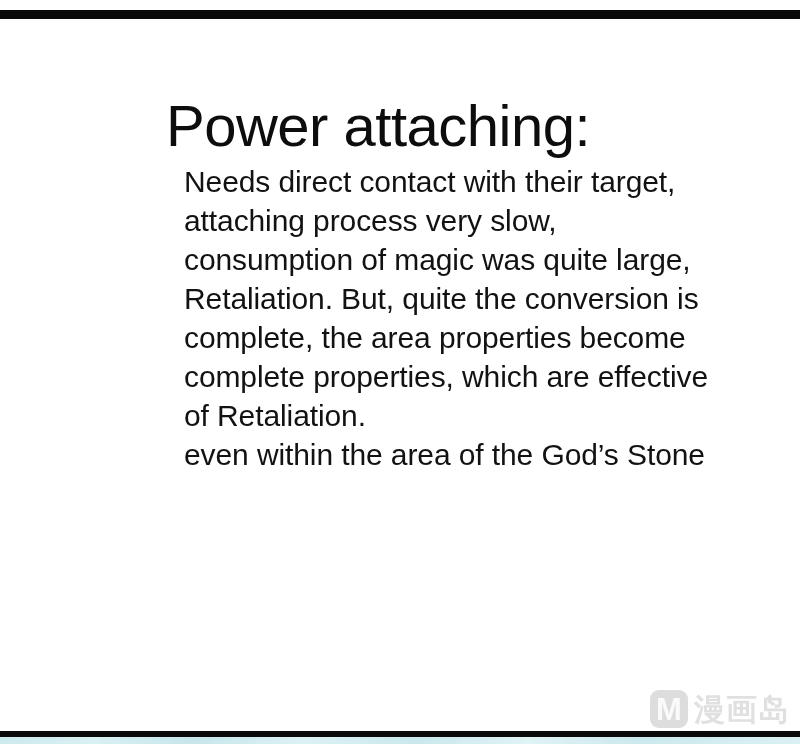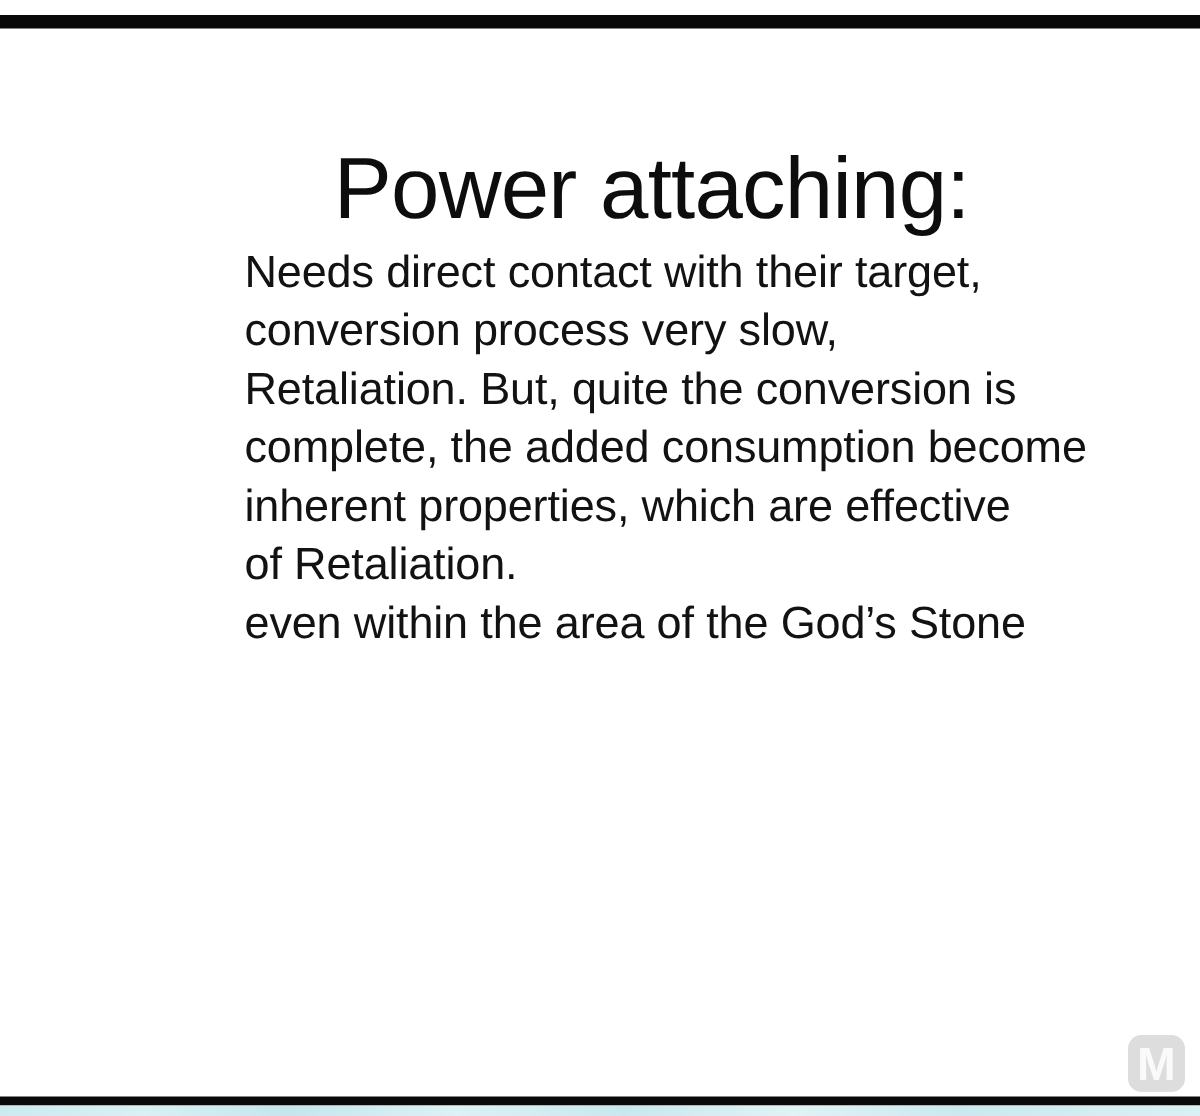--- a/index.html
+++ b/index.html
@@ -63,36 +63,36 @@
 
   .title {
     font-family: "Liberation Sans", sans-serif;
     font-size: 58px;
     font-weight: 400;
     line-height: 68px;
     color: #0d0d0d;
     letter-spacing: -0.5px;
     margin: 0 0 2px 3px;
     white-space: nowrap;
-    text-align: center;
   }
 
   .body-lines {
     font-family: "Liberation Sans", sans-serif;
     font-size: 30px;
     font-weight: 400;
     line-height: 39px;
     color: #121212;
     letter-spacing: -0.1px;
     margin: 0;
   }
 
   .body-line {
     display: block;
     white-space: nowrap;
+    margin-left: 21px;
   }
 
   
   .watermark {
     position: absolute;
     right: 10px;
     bottom: 16px;
     display: flex;
     align-items: center;
     gap: 6px;
@@ -129,29 +129,31 @@
 
 <div class="page">
 
   <div class="top-rule"></div>
 
   <div class="text-block">
     <h1 class="title">Power attaching:</h1>
 
     <div class="body-lines">
       <span class="body-line">Needs direct contact with their target,</span>
-      <span class="body-line">conversion process very slow,</span>
+      <span class="body-line">attaching process very slow,</span>
+      <span class="body-line">consumption of magic was quite large,</span>
       <span class="body-line">Retaliation. But, quite the conversion is</span>
-      <span class="body-line">complete, the added consumption become</span>
-      <span class="body-line">inherent properties, which are effective</span>
+      <span class="body-line">complete, the area properties become</span>
+      <span class="body-line">complete properties, which are effective</span>
       <span class="body-line">of Retaliation.</span>
       <span class="body-line">even within the area of the God’s Stone</span>
     </div>
   </div>
 
   <div class="watermark">
     <div class="wm-badge">M</div>
+    <div class="wm-text">漫画岛</div>
   </div>
 
   <div class="bottom-rule"></div>
   <div class="bottom-strip"></div>
 
 </div>
 
 </body></html>

